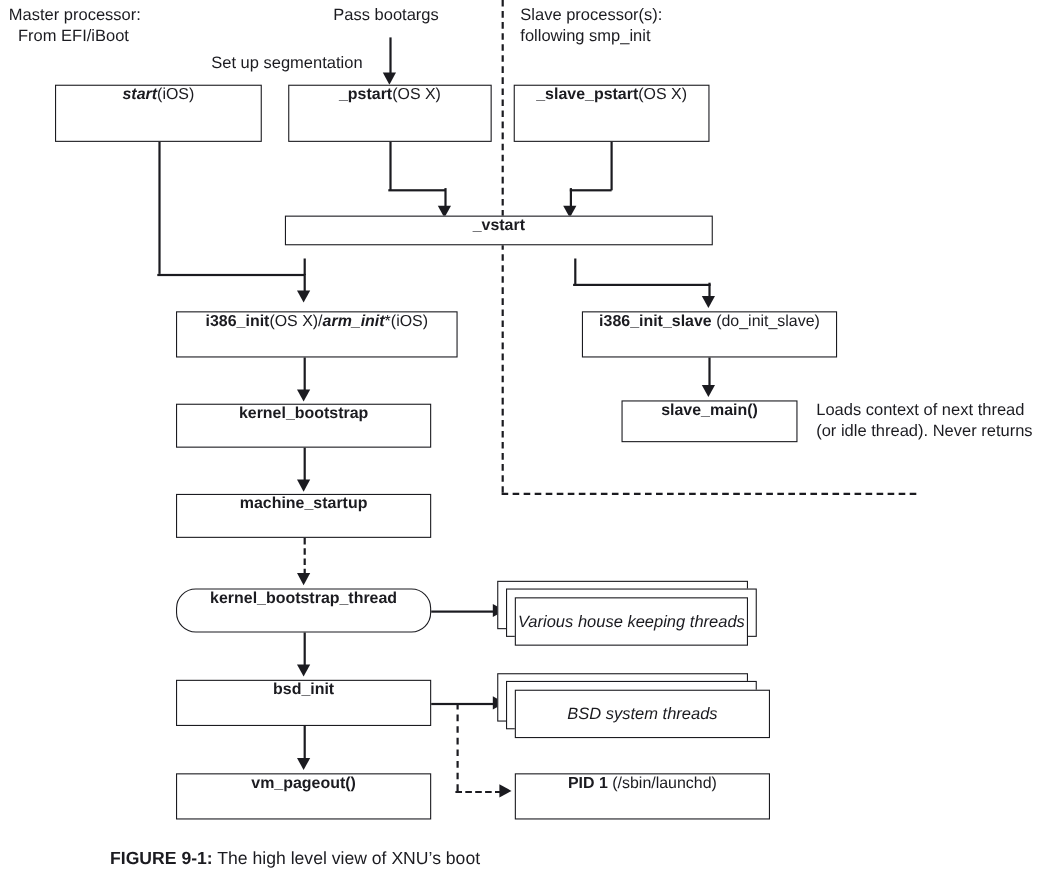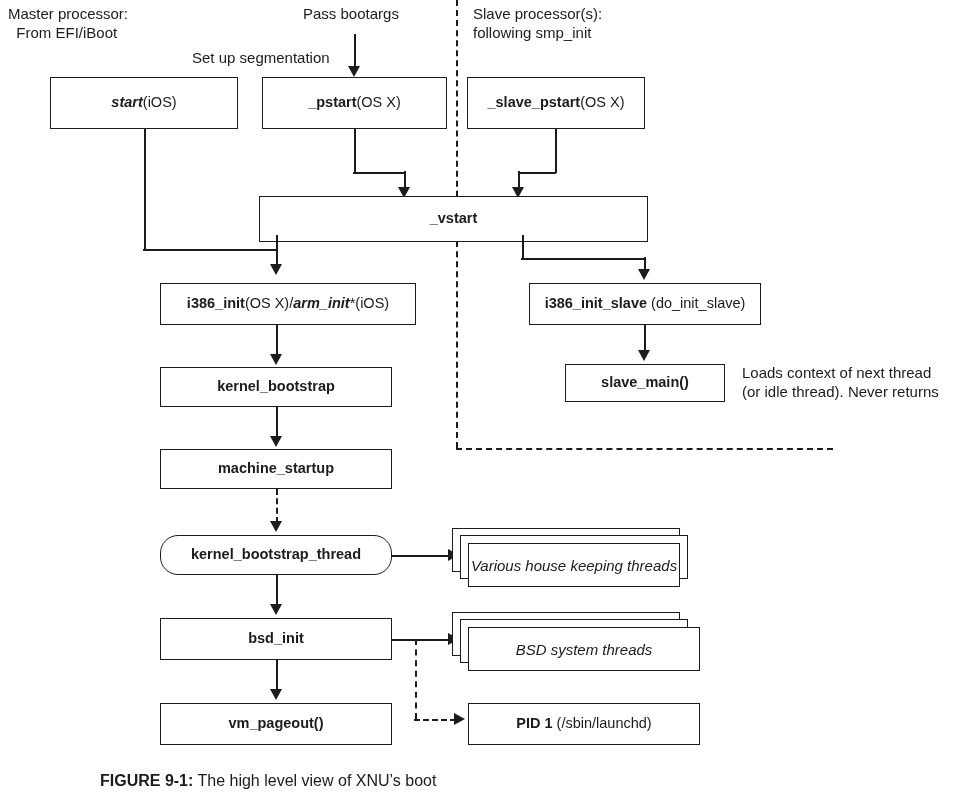--- a/index.html
+++ b/index.html
@@ -15,21 +15,21 @@
     overflow:hidden;
     background:#ffffff;
   }
   
   .box{
     position:absolute;
     box-sizing:border-box;
     border:1.6px solid #1b1b20;
     background:#ffffff;
     display:flex;
-    align-items:center;
+    align-items:flex-start;
     justify-content:center;
     text-align:center;
     font-size:14.5px;
     line-height:1.2;
     color:#1b1b20;
     white-space:nowrap;
   }
   .box .b{font-weight:bold;}
   .box .i{font-weight:bold;font-style:italic;}
   .box .n{font-weight:normal;}
@@ -120,21 +120,21 @@
   <div class="vl" style="left:354px;top:129px;height:44px;"></div>
   <div class="hl" style="left:352.8px;top:171.8px;width:52px;"></div>
   <div class="vl" style="left:404px;top:171px;height:19px;"></div>
   <div class="arrow-down" style="left:397.5px;top:187px;"></div>
 
   <div class="vl" style="left:555px;top:129px;height:44px;"></div>
   <div class="hl" style="left:518px;top:171.8px;width:38px;"></div>
   <div class="vl" style="left:518px;top:171px;height:19px;"></div>
   <div class="arrow-down" style="left:511.5px;top:187px;"></div>
 
-  <div class="box" style="left:259px;top:196px;width:389px;height:46px;">
+  <div class="box" style="left:259px;top:196px;width:389px;height:27px;">
     <span class="b">_vstart</span>
   </div>
 
   <div class="vl" style="left:276px;top:235px;height:15px;"></div>
   <div class="vl" style="left:276px;top:249px;height:18px;"></div>
   <div class="arrow-down" style="left:269.5px;top:264px;"></div>
 
   <div class="vl" style="left:522px;top:235px;height:24px;"></div>
   <div class="hl" style="left:520.8px;top:257.8px;width:125px;"></div>
   <div class="vl" style="left:644px;top:257px;height:15px;"></div>

